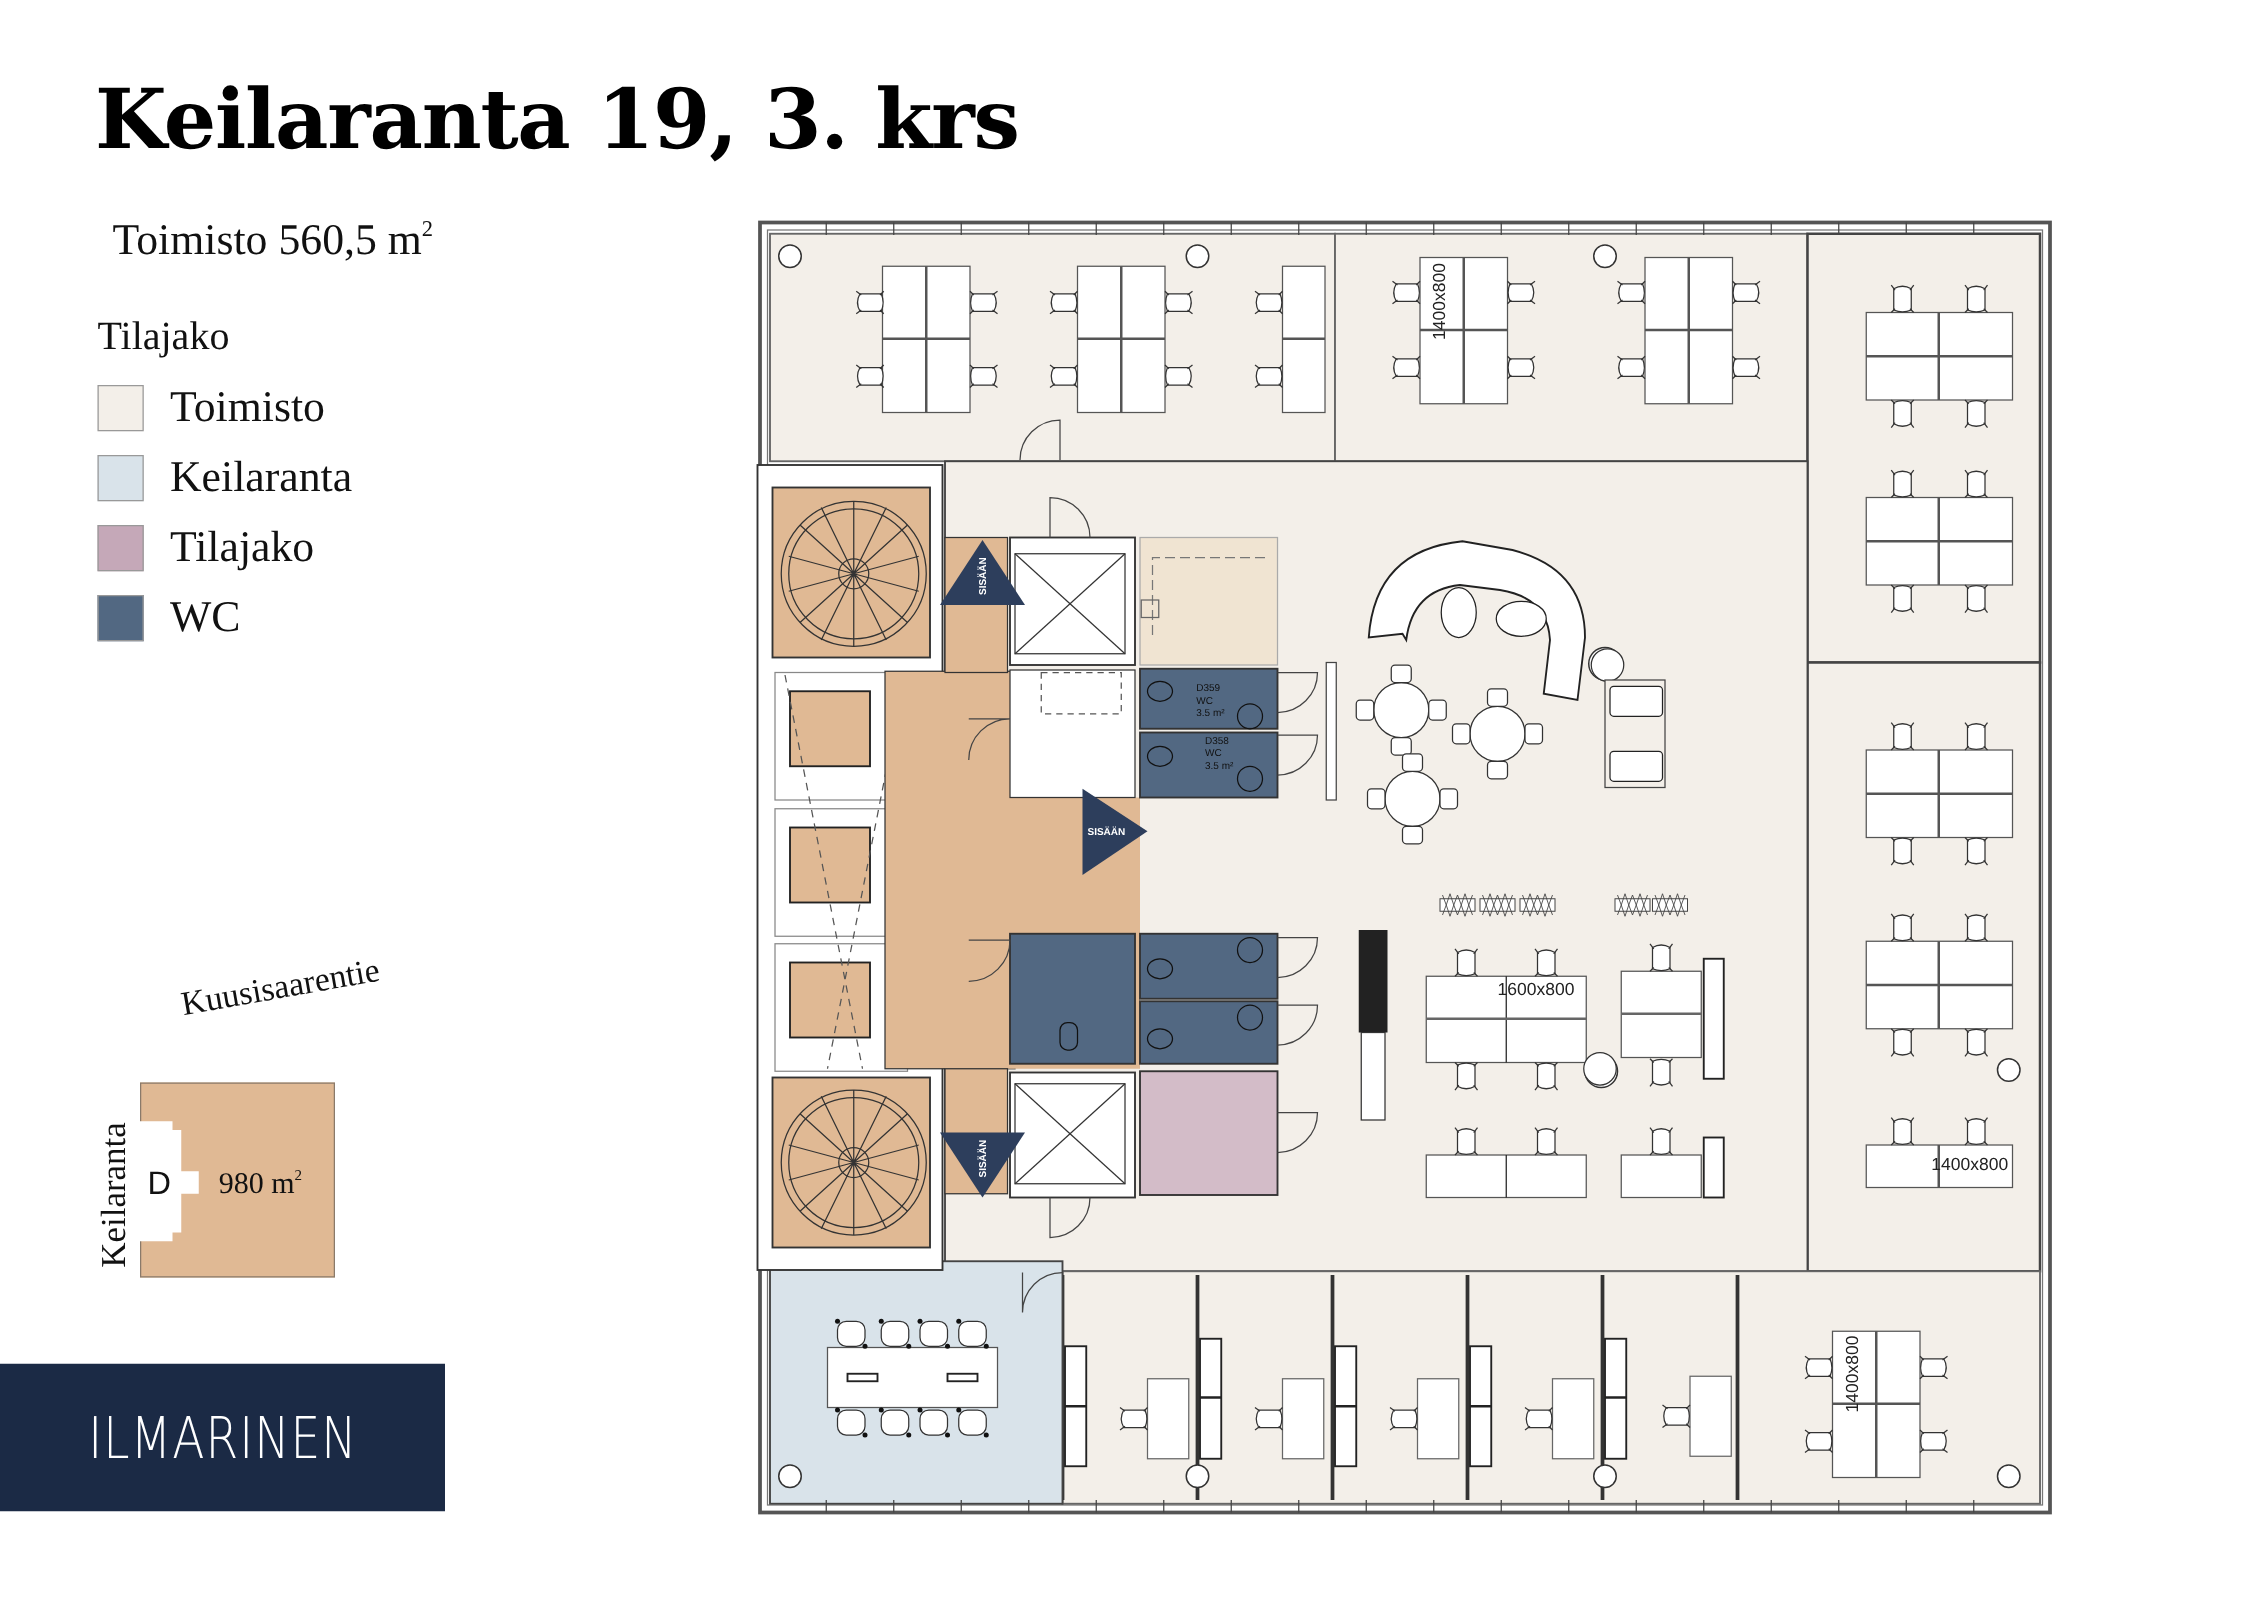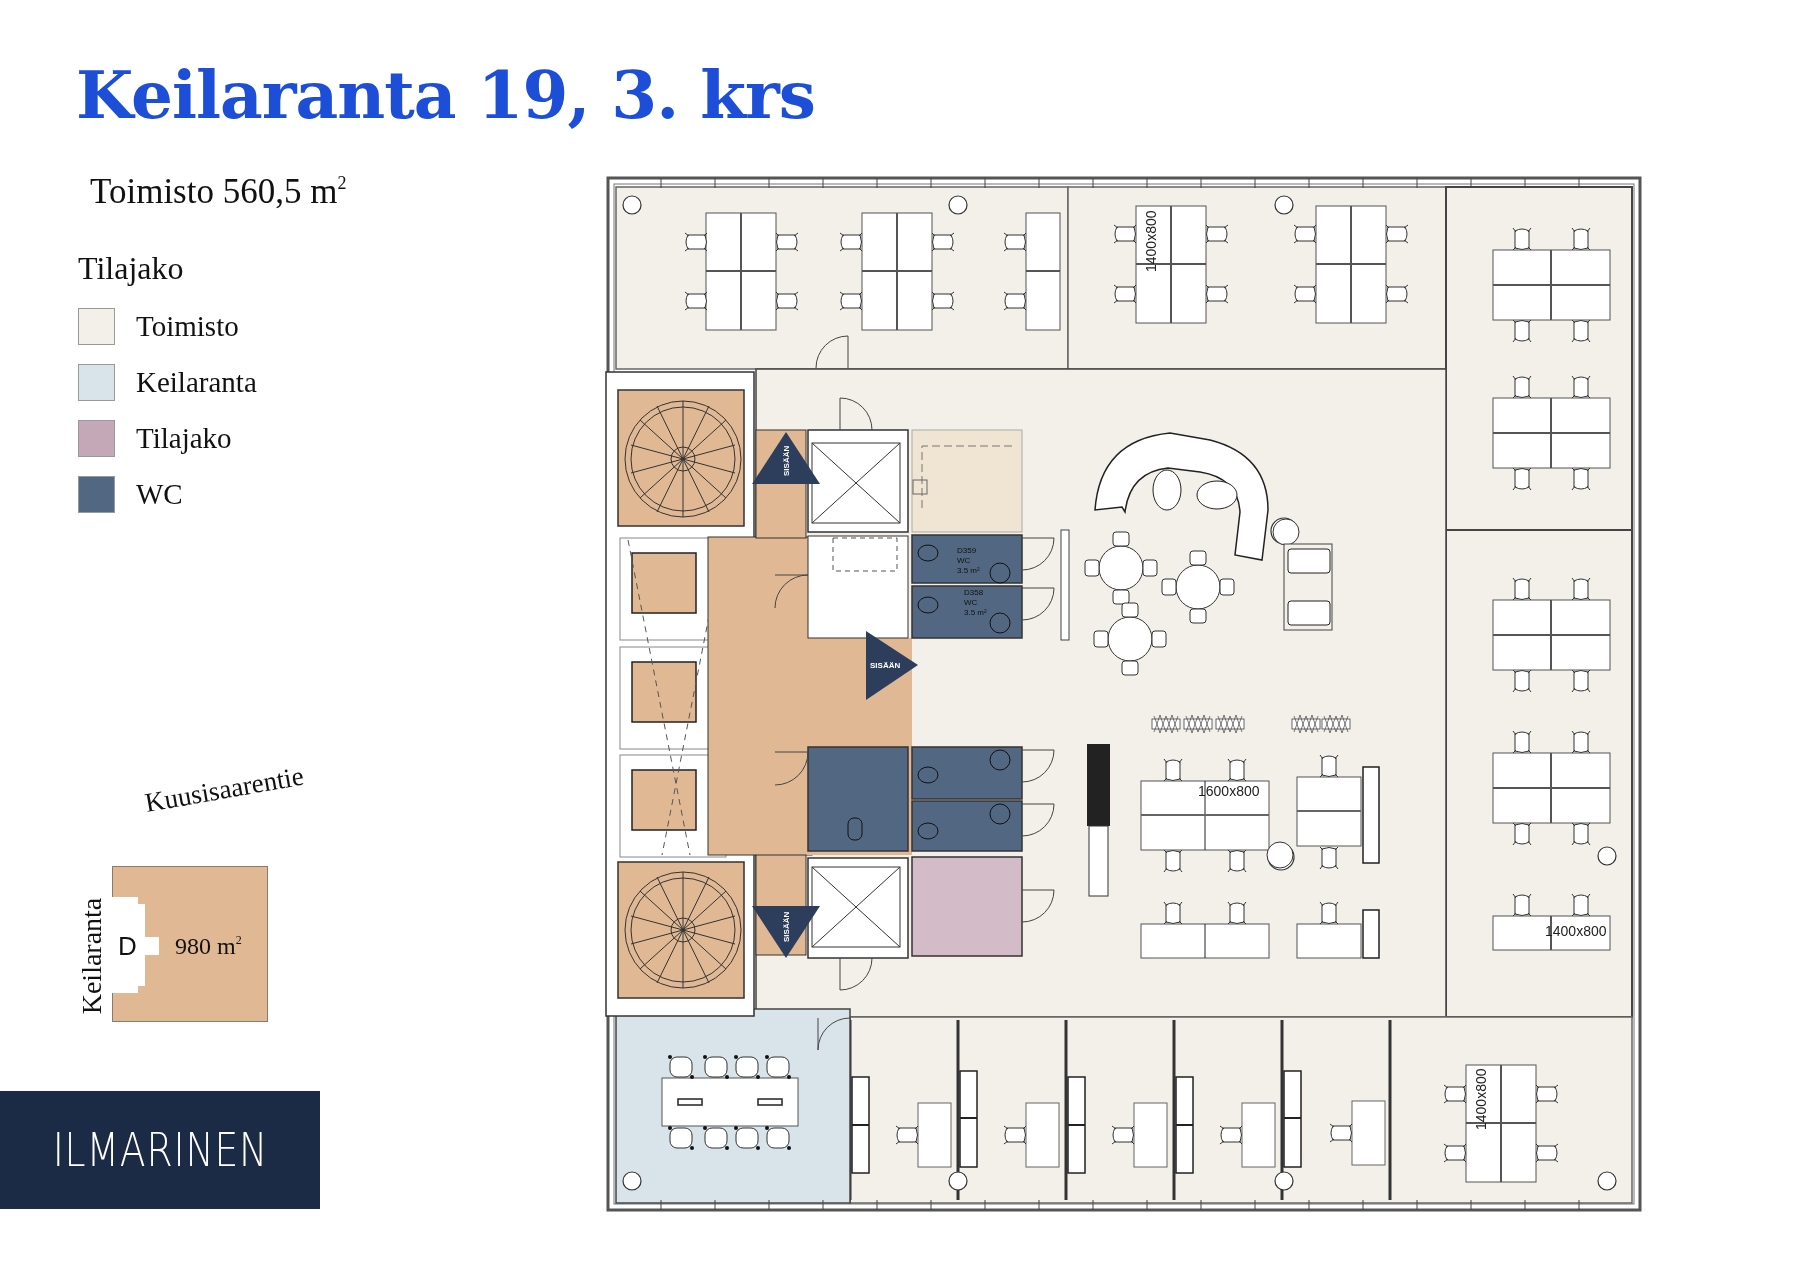--- a/index.html
+++ b/index.html
@@ -1,33 +1,33 @@
 <!DOCTYPE html>
 <html><head>
 <meta charset="utf-8">
 <style>
   html, body { margin: 0; padding: 0; background: #ffffff; }
   body { width: 1812px; height: 1281px; position: relative; overflow: hidden; font-family: "DejaVu Serif", serif; color: #111; }
-  .title { position: absolute; left: 76px; top: 62px; font-family: "DejaVu Serif", serif; font-weight: bold; font-size: 66px; color: #1d4ed8; letter-spacing: -1px; margin: 0; line-height: 1; }
+  .title { position: absolute; left: 76px; top: 62px; font-family: "DejaVu Serif", serif; font-weight: bold; font-size: 66px; color: #000000; letter-spacing: -1px; margin: 0; line-height: 1; }
   .subtitle { position: absolute; left: 78px; top: 162px; font-size: 35px; color: #111; margin: 12px; line-height: 1; font-family: "Liberation Serif", serif; }
   .subtitle sup { font-size: 18px; vertical-align: 14px; }
   .legend { position: absolute; left: 78px; top: 252px; }
   .legend-title { font-family: "Liberation Serif", serif; font-size: 32px; margin: 0 0 14px 0; line-height: 1; }
   .legend-item { display: flex; align-items: center; height: 56px; }
   .swatch { width: 37px; height: 37px; border: 1px solid #999; box-sizing: border-box; margin-right: 21px; }
-  .legend-label { font-family: "Liberation Serif", serif; font-size: 29px; }
+  .legend-label { font-family: "Liberation Serif", serif; font-size: 35px; }
   .keymap { position: absolute; left: 60px; top: 780px; width: 300px; height: 260px; }
   .street-top { position: absolute; left: 88px; top: 8px; font-family: "Liberation Serif", serif; font-size: 27px; transform: rotate(-10deg); transform-origin: left bottom; white-space: nowrap; }
   .street-left { position: absolute; left: -38px; top: 160px; font-family: "Liberation Serif", serif; font-size: 28px; transform: rotate(-90deg); transform-origin: center; white-space: nowrap; width: 140px; text-align: center; }
   .mini { position: absolute; left: 52px; top: 86px; width: 156px; height: 156px; background: #e0b994; border: 1px solid #8a7a6a; box-sizing: border-box; }
   .mini-notch { position: absolute; left: -1px; background: #fff; }
   .mini-d { position: absolute; left: 5px; top: 64px; font-family: "Liberation Sans", sans-serif; font-size: 26px; }
   .mini-area { position: absolute; left: 62px; top: 66px; font-family: "Liberation Serif", serif; font-size: 24px; }
   .mini-area sup { font-size: 12px; vertical-align: 10px; }
-  .brand { position: absolute; left: 0; top: 1091px; width: 320px; height: 118px; background: #1b2a45; display: flex; align-items: center; justify-content: center; }
+  .brand { position: absolute; left: 0; top: 1091px; width: 356px; height: 118px; background: #1b2a45; display: flex; align-items: center; justify-content: center; }
   .brand-text { color: #fff; font-family: "DejaVu Sans", sans-serif; font-size: 46px; font-weight: 200; letter-spacing: 1px; transform: scaleX(0.82); }
   .plan { position: absolute; left: 596px; top: 172px; }
   .plan text { font-family: "Liberation Sans", sans-serif; }
 </style>
 </head>
 <body>
 
 <h1 class="title">Keilaranta 19, 3. krs</h1>
 <p class="subtitle"><span>Toimisto 560,5 m</span><sup>2</sup></p>
 

